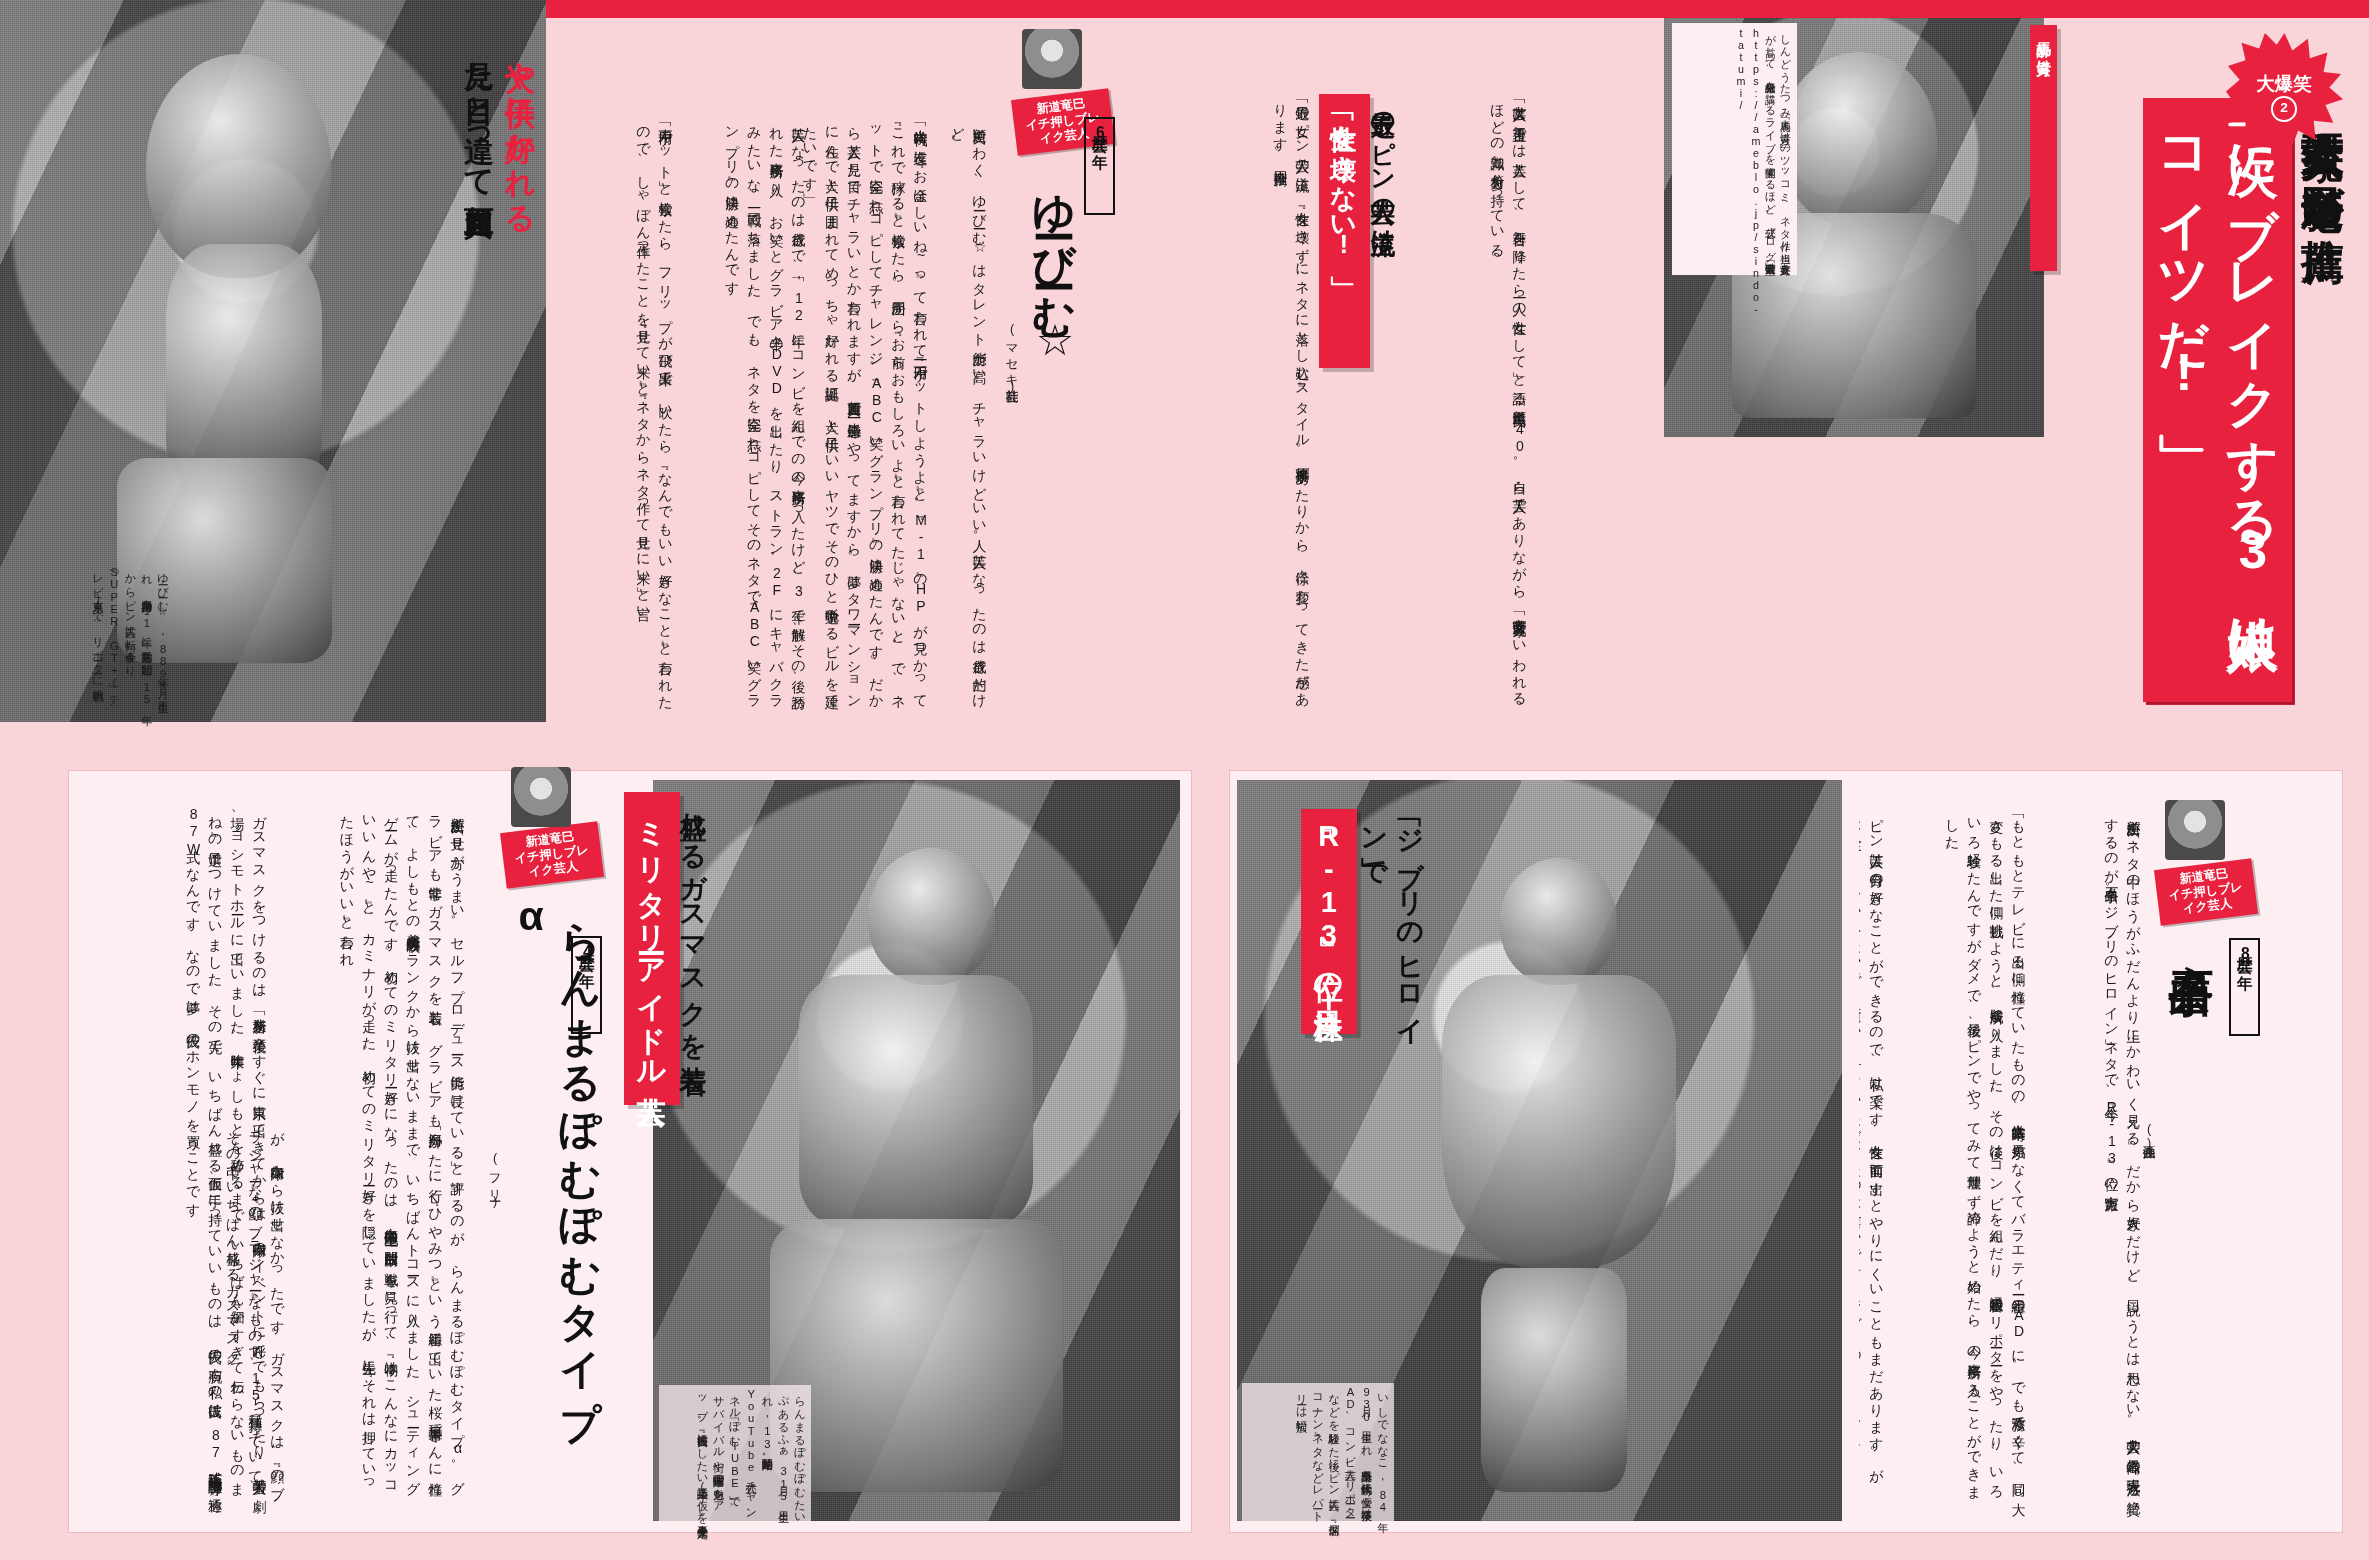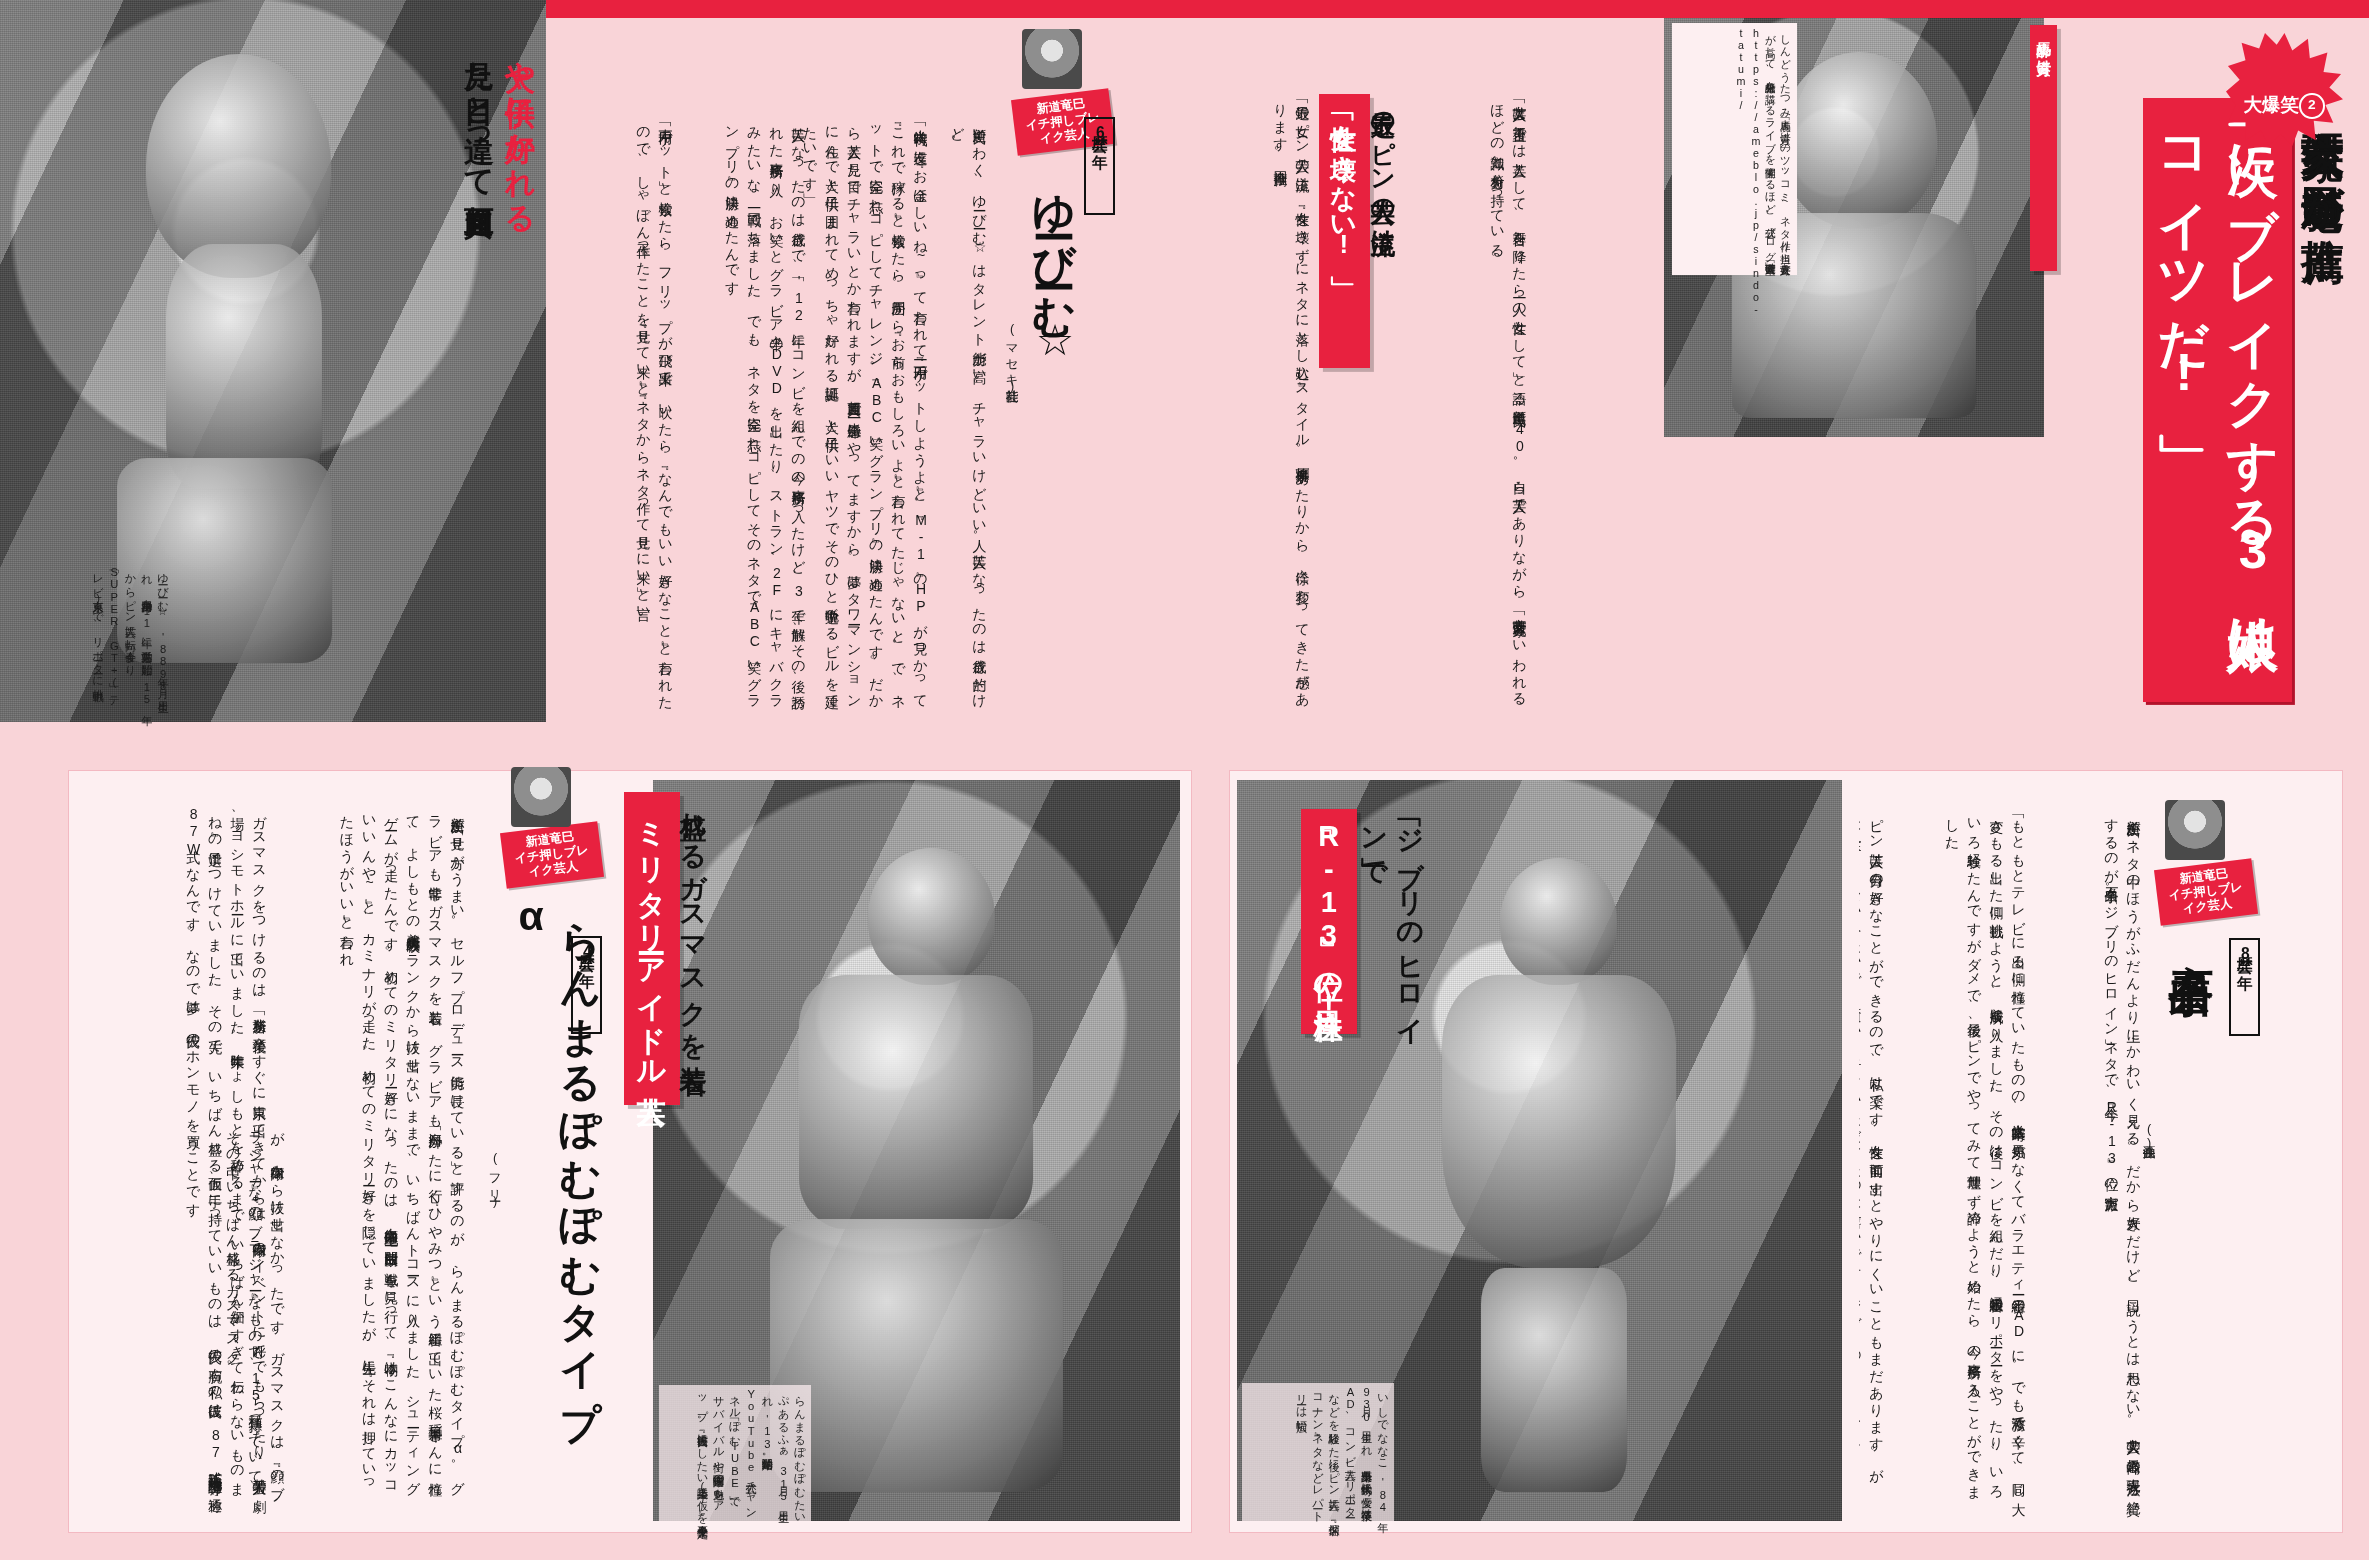--- a/index.html
+++ b/index.html
@@ -44,22 +44,22 @@
     writing-mode:vertical-rl;text-orientation:upright;
     background:#e8213f;
     padding:9.8px 5.9px;
     letter-spacing:.02em;
     box-shadow:2.9px 2.9px 0 #b3122b;
   }
   .burst{
     position:absolute;right:9.8px;top:9.8px;width:117px;height:117px;
   }
   .burst .txt{
-    position:absolute;left:0;top:15px;width:117px;height:117px;
-    display:flex;flex-direction:row;align-items:center;justify-content:center;
+    position:absolute;left:0;top:8px;width:117px;height:117px;
+    display:flex;flex-direction:column;align-items:center;justify-content:center;
     color:#fff;font-weight:bold;font-size:18.5px;line-height:1.1;
   }
   
   .photo{
     background:#8d8d8d;
     background-image:
       linear-gradient(115deg,rgba(255,255,255,.22) 0 14%,rgba(0,0,0,.18) 14% 30%,rgba(255,255,255,.12) 30% 46%,rgba(0,0,0,.25) 46% 62%,rgba(255,255,255,.18) 62% 78%,rgba(0,0,0,.2) 78% 100%),
       radial-gradient(circle at 45% 32%,#dcdcdc 0 12%,#9a9a9a 13% 40%,#5d5d5d 41% 100%);
     filter:grayscale(1) contrast(1.05);
     position:absolute;

